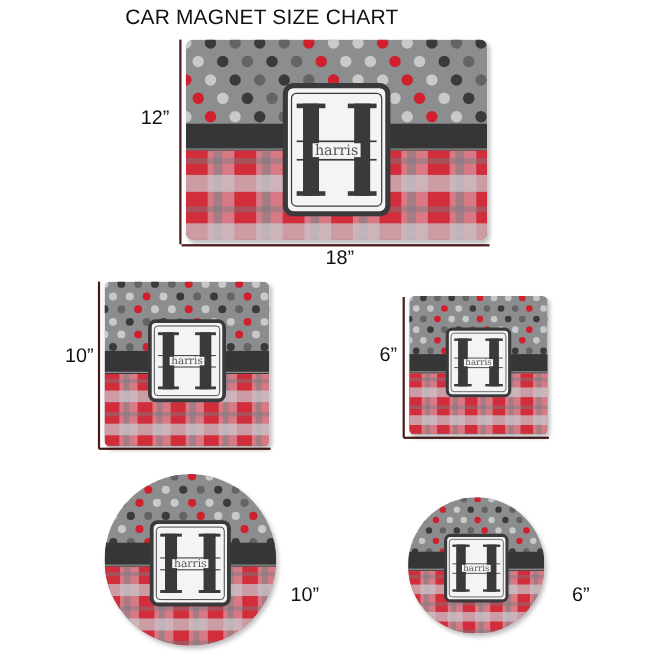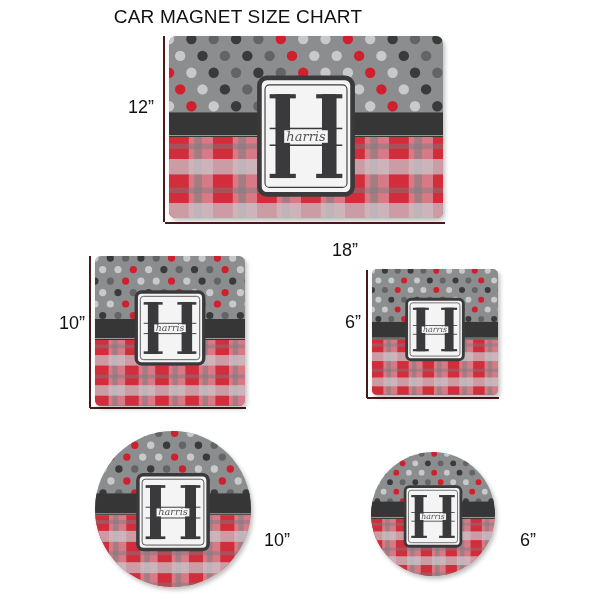--- a/index.html
+++ b/index.html
@@ -1,32 +1,32 @@
 <!DOCTYPE html>
 <html><head>
 <meta charset="utf-8">
 <style>
   html, body { margin: 0; padding: 0; background: #ffffff; }
   body { width: 600px; height: 600px; position: relative; overflow: hidden; font-family: "Liberation Sans", sans-serif; }
   .title { position: absolute; left: 0; top: 6px; width: 476px; text-align: center; font-size: 19px; color: #111; letter-spacing: 0.2px; }
   .dim-label { position: absolute; font-size: 18px; color: #111; text-align: center; }
   .axis-v { position: absolute; width: 2px; background: #4a1a1a; }
   .axis-h { position: absolute; height: 2px; background: #4a1a1a; }
-  .magnet { position: absolute; overflow: hidden; box-shadow: 2px 3px 4px rgba(0,0,0,0.25); font-style: italic; }
+  .magnet { position: absolute; overflow: hidden; box-shadow: 2px 3px 4px rgba(0,0,0,0.25); }
   .magnet svg { display: block; width: 100%; height: 100%; }
 </style>
 </head>
 <body>
 
 <div class="title">CAR MAGNET SIZE CHART</div>
 
 <div class="axis-v" style="left:163px; top:36px; height:186px;"></div>
 <div class="axis-h" style="left:165px; top:222px; width:280px;"></div>
 <div class="dim-label" style="left:128px; top:97px;">12”</div>
-<div class="dim-label" style="left:296px; top:240px;margin-left:36px;">18”</div>
+<div class="dim-label" style="left:296px; top:224px;">18”</div>
 <div class="magnet" style="left:169px; top:36px; width:274px; height:182px; border-radius:7px;">
     <svg xmlns="http://www.w3.org/2000/svg" viewBox="0 0 274 182" width="274" height="182">
     <rect width="274" height="182" fill="#8c8d8f"></rect>
     <circle cx="-22.4" cy="3.1" r="5.2" fill="#d0202e"></circle>
       <circle cx="0.0" cy="3.1" r="5.2" fill="#c8c9cb"></circle>
       <circle cx="22.4" cy="3.1" r="5.2" fill="#3a3a3c"></circle>
       <circle cx="44.7" cy="3.1" r="5.2" fill="#636466"></circle>
       <circle cx="67.1" cy="3.1" r="5.2" fill="#3a3a3c"></circle>
       <circle cx="89.4" cy="3.1" r="5.2" fill="#636466"></circle>
       <circle cx="111.8" cy="3.1" r="5.2" fill="#d0202e"></circle>

